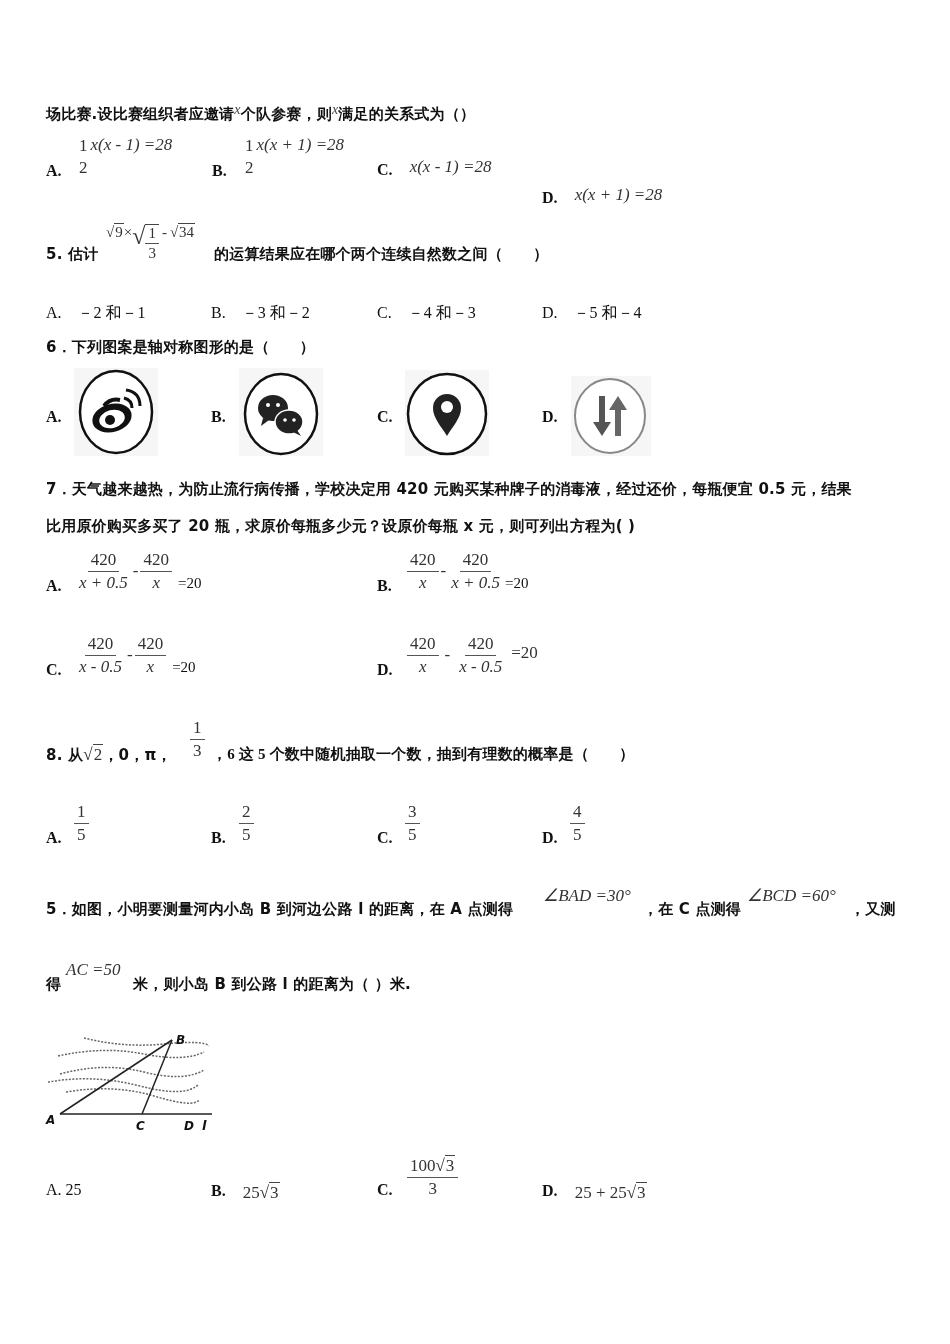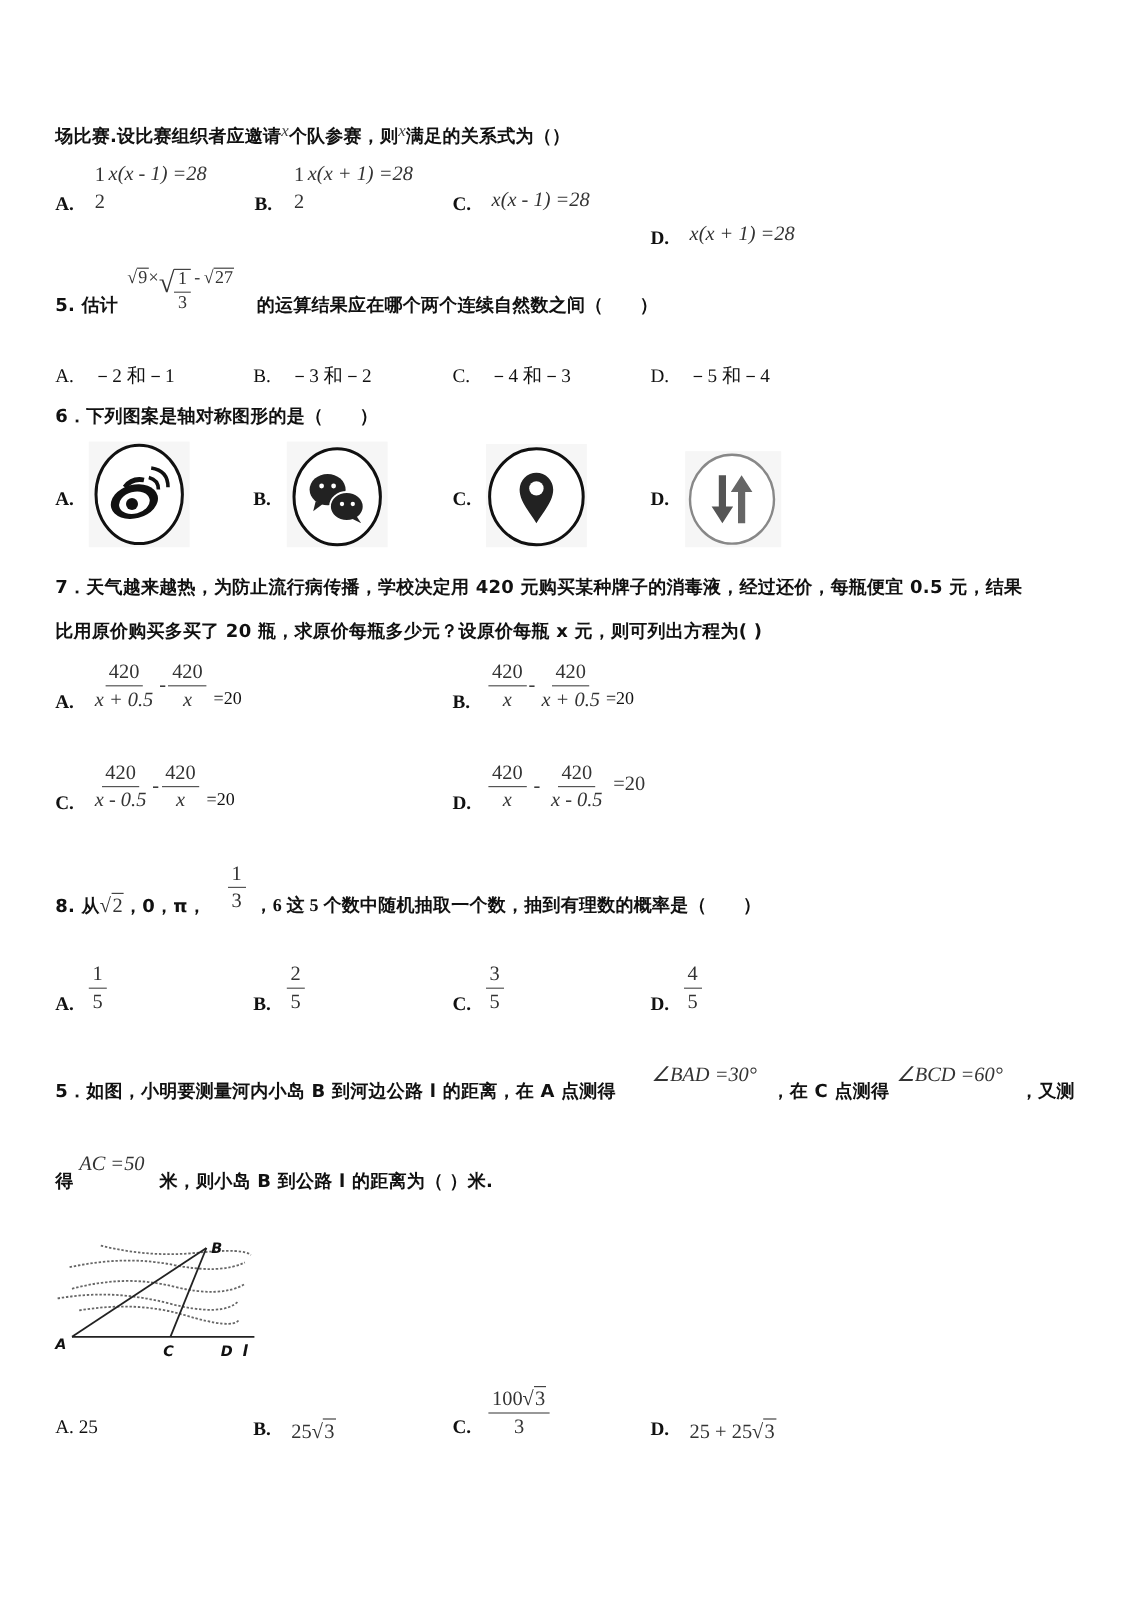--- a/index.html
+++ b/index.html
@@ -58,21 +58,21 @@
   <span>5.</span>
   <span>估计</span>
 </div>
 <div class="abs m" style="left:106px; top:224px; font-size:15px;">
   <span style="vertical-align:top;">√<span class="sqrt">9</span></span><span style="vertical-align:top;">×</span><span style="display:inline-flex; align-items:flex-start;">
       <span style="font-size:24px; line-height:1;">√</span>
       <span class="frac" style="border-top:1px solid #444;">
         <span class="num">1</span>
         <span class="den">3</span>
       </span>
-    </span><span style="vertical-align:top; margin:0 3px;">-</span><span style="vertical-align:top;">√<span class="sqrt">27</span></span>
+    </span><span style="vertical-align:top; margin:0 3px;">-</span><span style="vertical-align:top;">√<span class="sqrt">34</span></span>
 </div>
 <div class="abs q" style="left:214px; top:245px;">的运算结果应在哪个两个连续自然数之间（　　）</div>
 
 <div class="abs opt-bold" style="left:46px; top:303px;"><span>A.</span>　<span>－2 和－1</span></div>
 <div class="abs opt-bold" style="left:211px; top:303px;"><span>B.</span>　<span>－3 和－2</span></div>
 <div class="abs opt-bold" style="left:377px; top:303px;"><span>C.</span>　<span>－4 和－3</span></div>
 <div class="abs opt-bold" style="left:542px; top:303px;"><span>D.</span>　<span>－5 和－4</span></div>
 
 <div class="abs q" style="left:46px; top:338px;">6．下列图案是轴对称图形的是（　　）</div>
 

